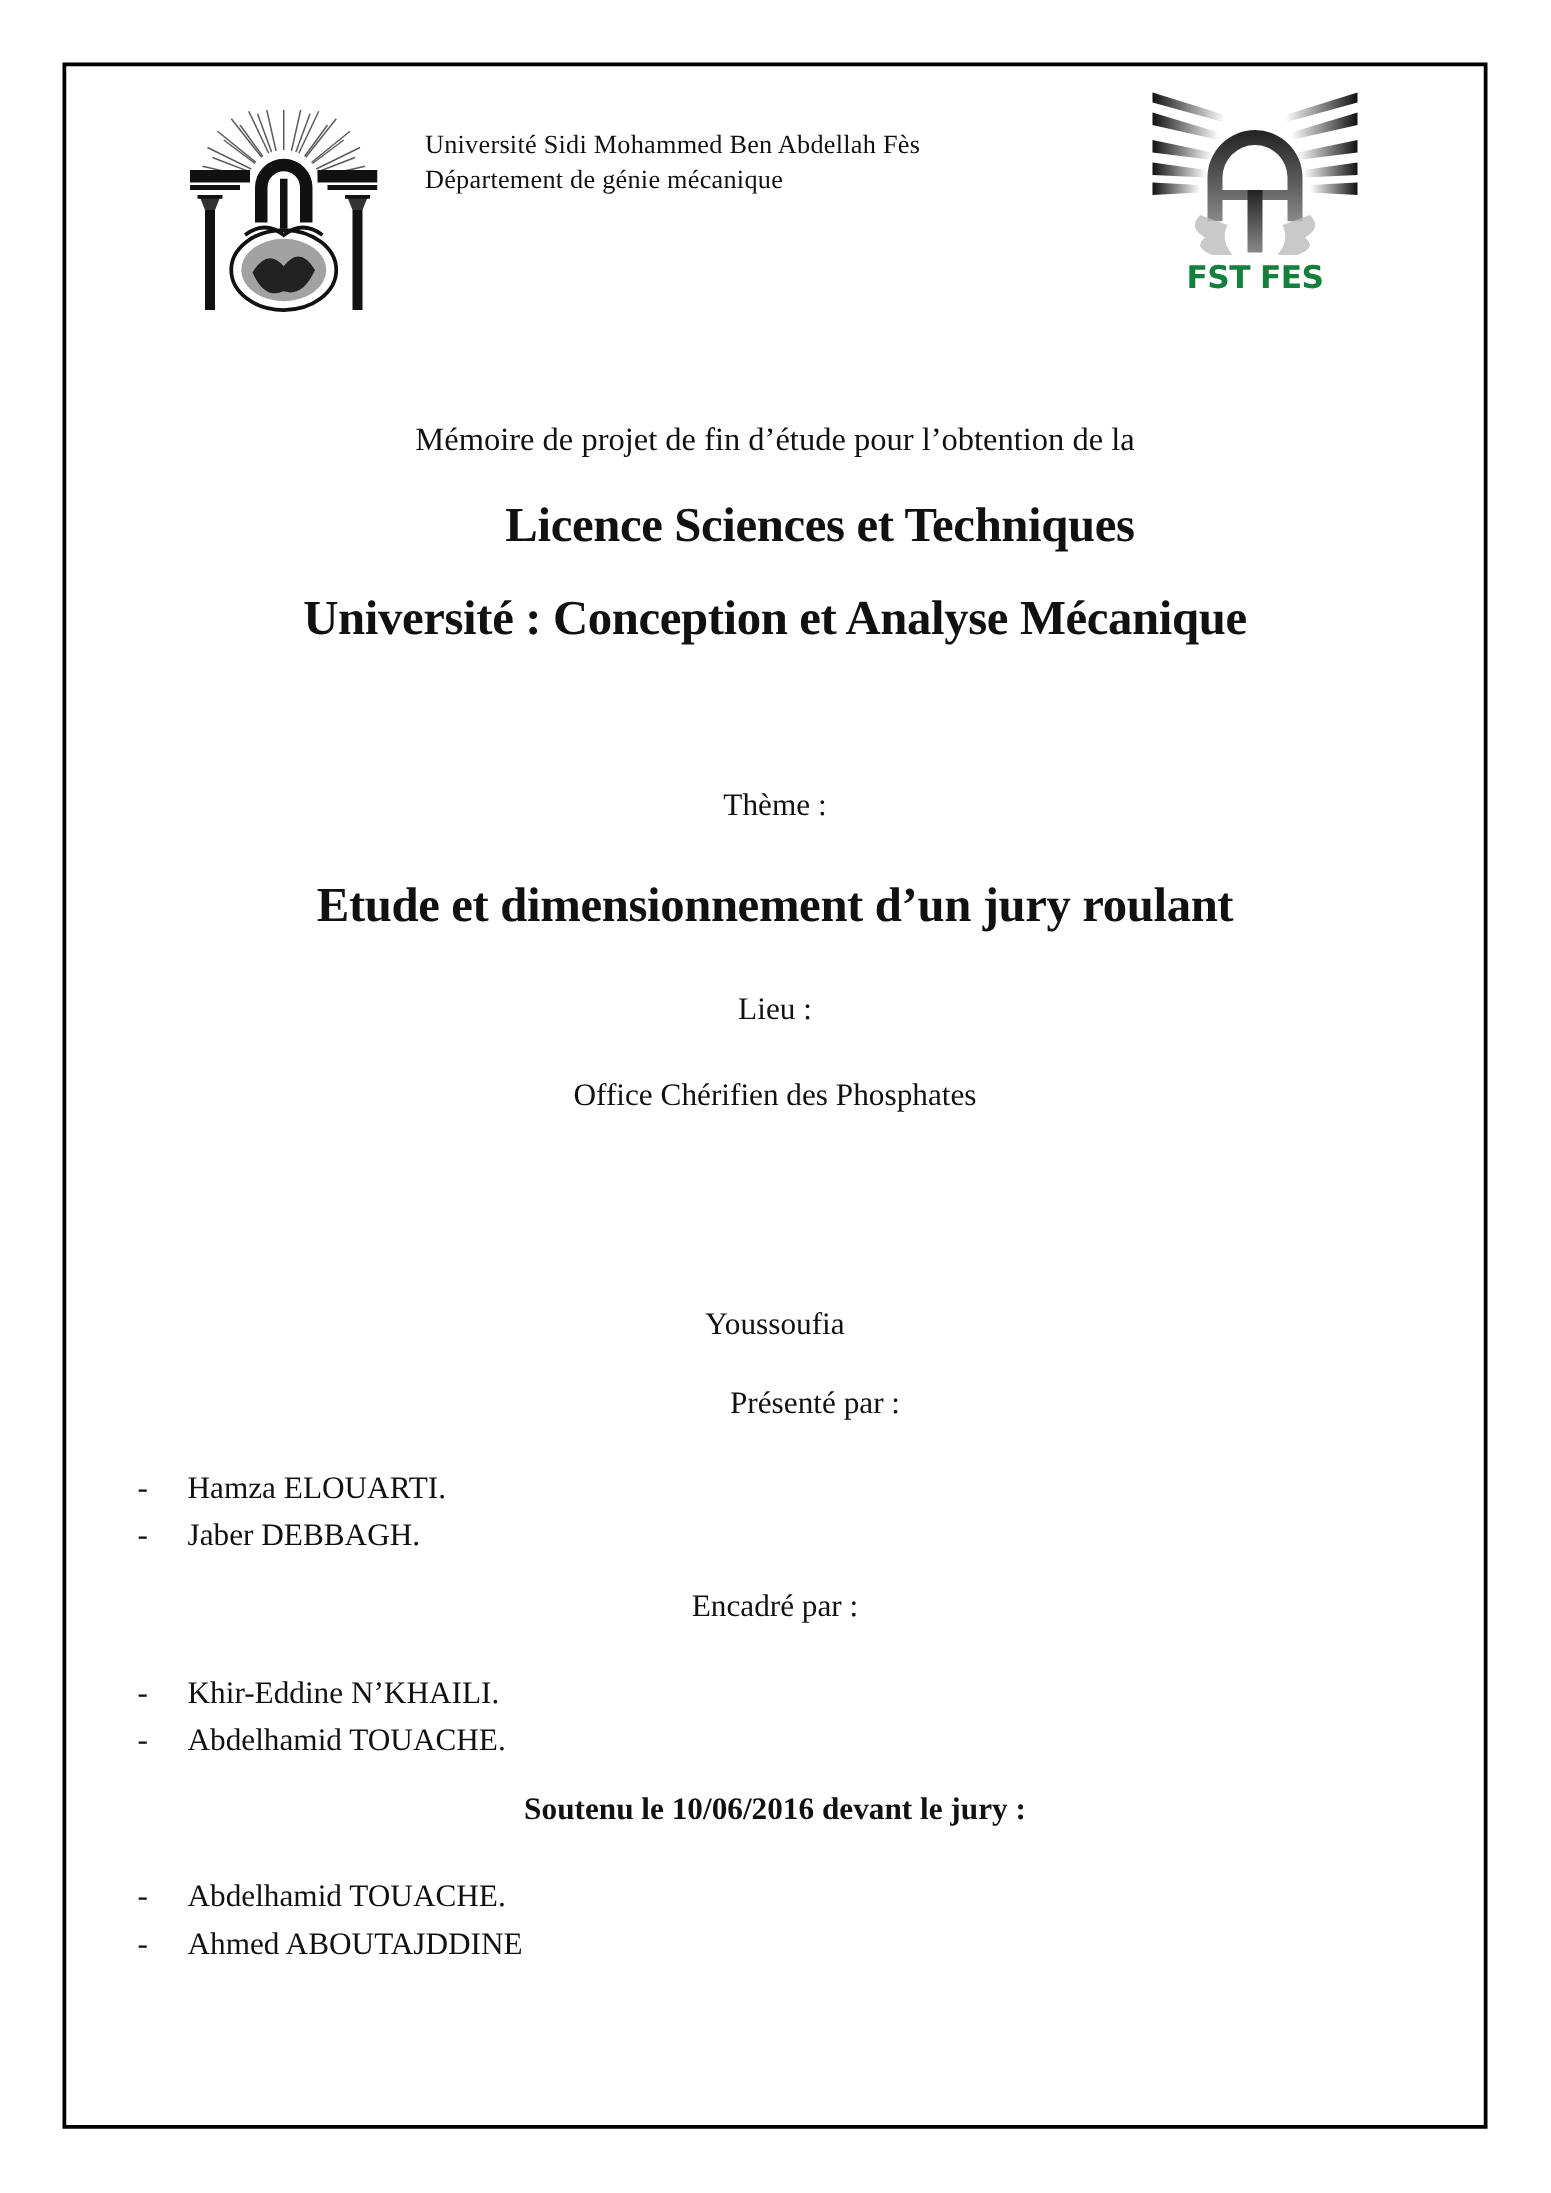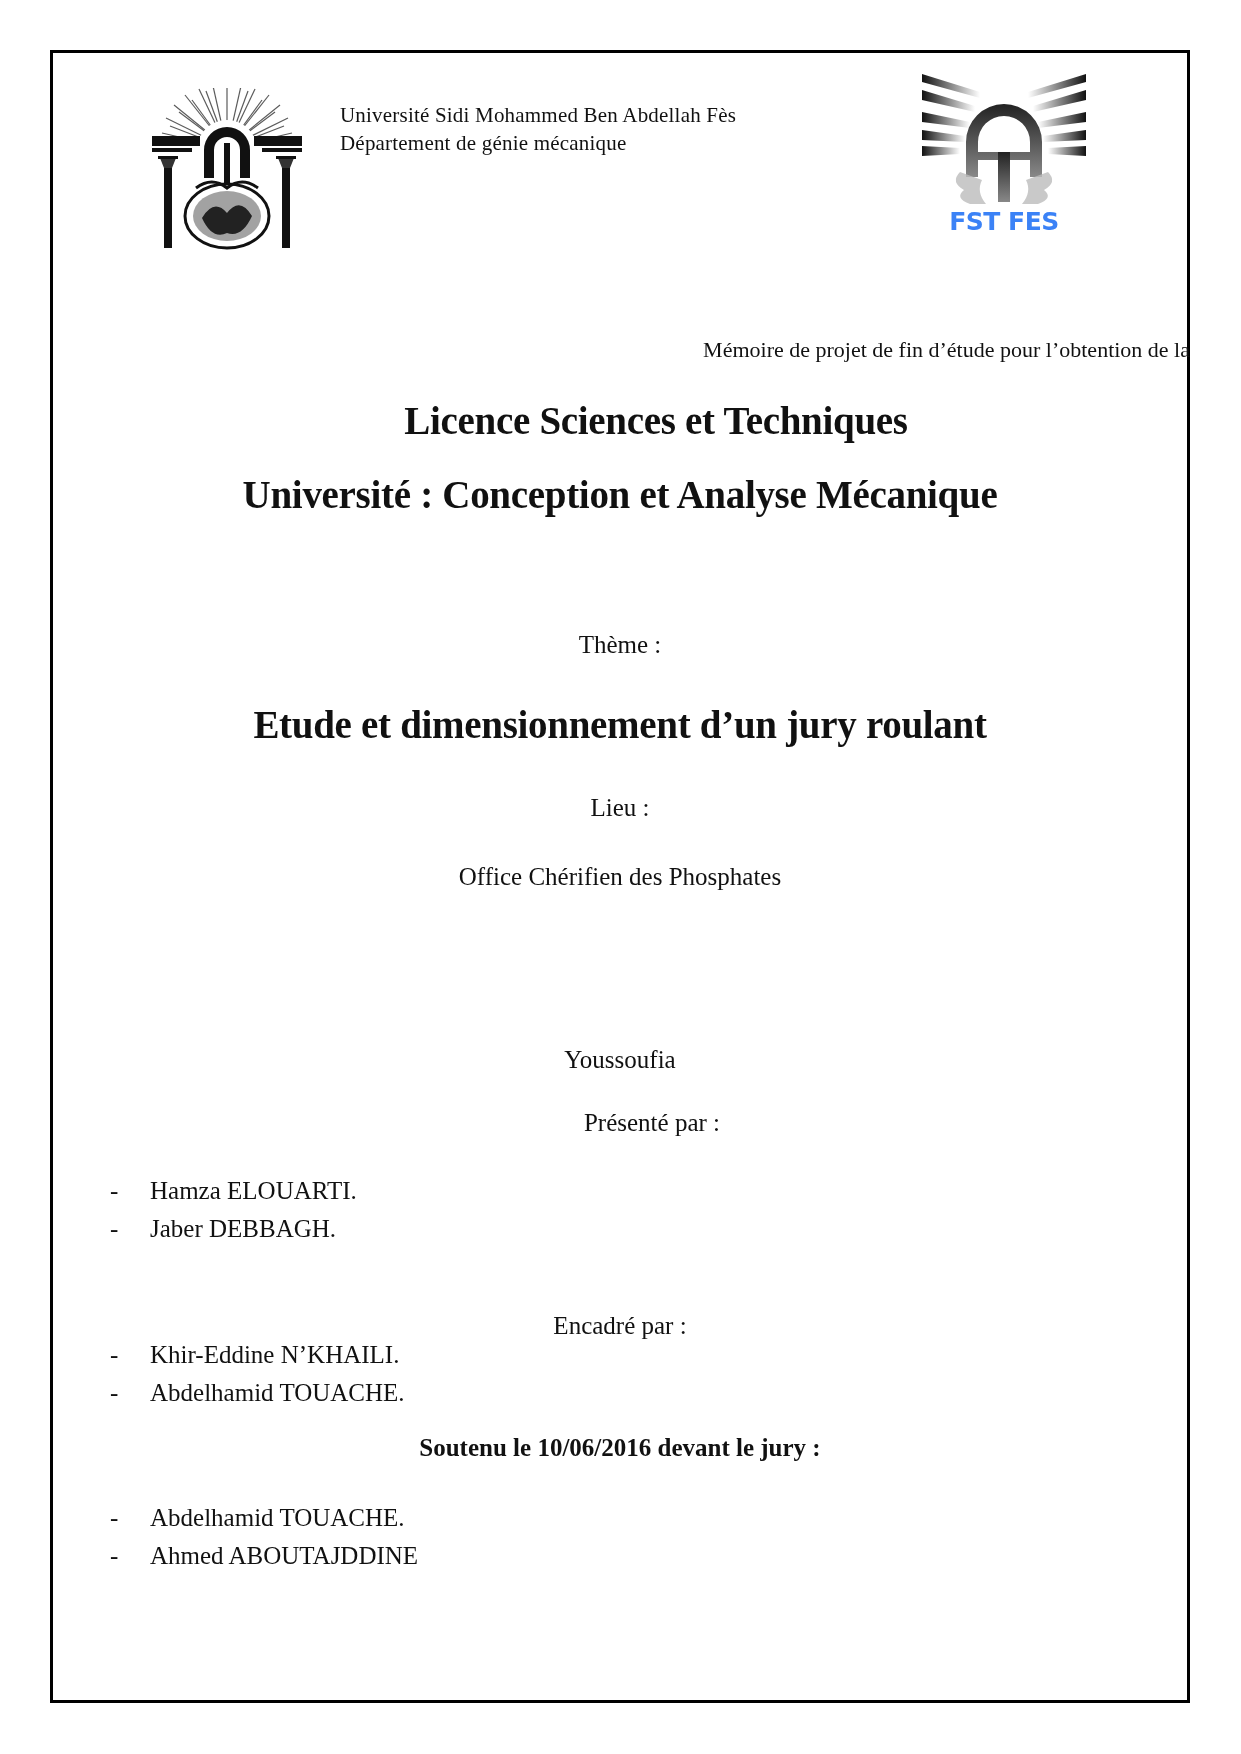--- a/index.html
+++ b/index.html
@@ -33,21 +33,21 @@
     .header-block {
       position: absolute;
       left: 340px;
       top: 101px;
       width: 540px;
       text-align: left;
       font-size: 21px;
       line-height: 28px;
       letter-spacing: 0.2px;
     }
-    .subtitle { font-size: 22px; text-align: right; }
+    .subtitle { font-size: 26px; }
     .big-bold { font-size: 39px; font-weight: bold; letter-spacing: -0.3px; }
     .label { font-size: 25px; }
     .list {
       position: absolute;
       left: 110px;
       margin: 0;
       padding: 0;
       list-style: none;
       font-size: 25px;
       line-height: 38px;
@@ -75,21 +75,21 @@
     .fst-text {
       position: absolute;
       left: 0;
       width: 168px;
       top: 135px;
       text-align: center;
       font-family: "DejaVu Sans", sans-serif;
       font-weight: bold;
       font-size: 25px;
       letter-spacing: -0.5px;
-      color: #3b82f6;
+      color: #15803d;
     }
   </style>
 </head>
 <body>
 
 <div class="page-border"></div>
 
 <div class="logo-left">
   <svg width="150" height="165" viewBox="0 0 150 165">
 
@@ -201,21 +201,21 @@
   <li>
     <span class="dash">-</span>
     <span>Hamza ELOUARTI.</span>
   </li>
   <li>
     <span class="dash">-</span>
     <span>Jaber DEBBAGH.</span>
   </li>
 </ul>
 
-<div class="center-line label" style="top:1272px;margin-top:40px;">Encadré par :</div>
+<div class="center-line label" style="top:1272px;">Encadré par :</div>
 <ul class="list" style="top:1336px;">
   <li>
     <span class="dash">-</span>
     <span>Khir-Eddine N’KHAILI.</span>
   </li>
   <li>
     <span class="dash">-</span>
     <span>Abdelhamid TOUACHE.</span>
   </li>
 </ul>

